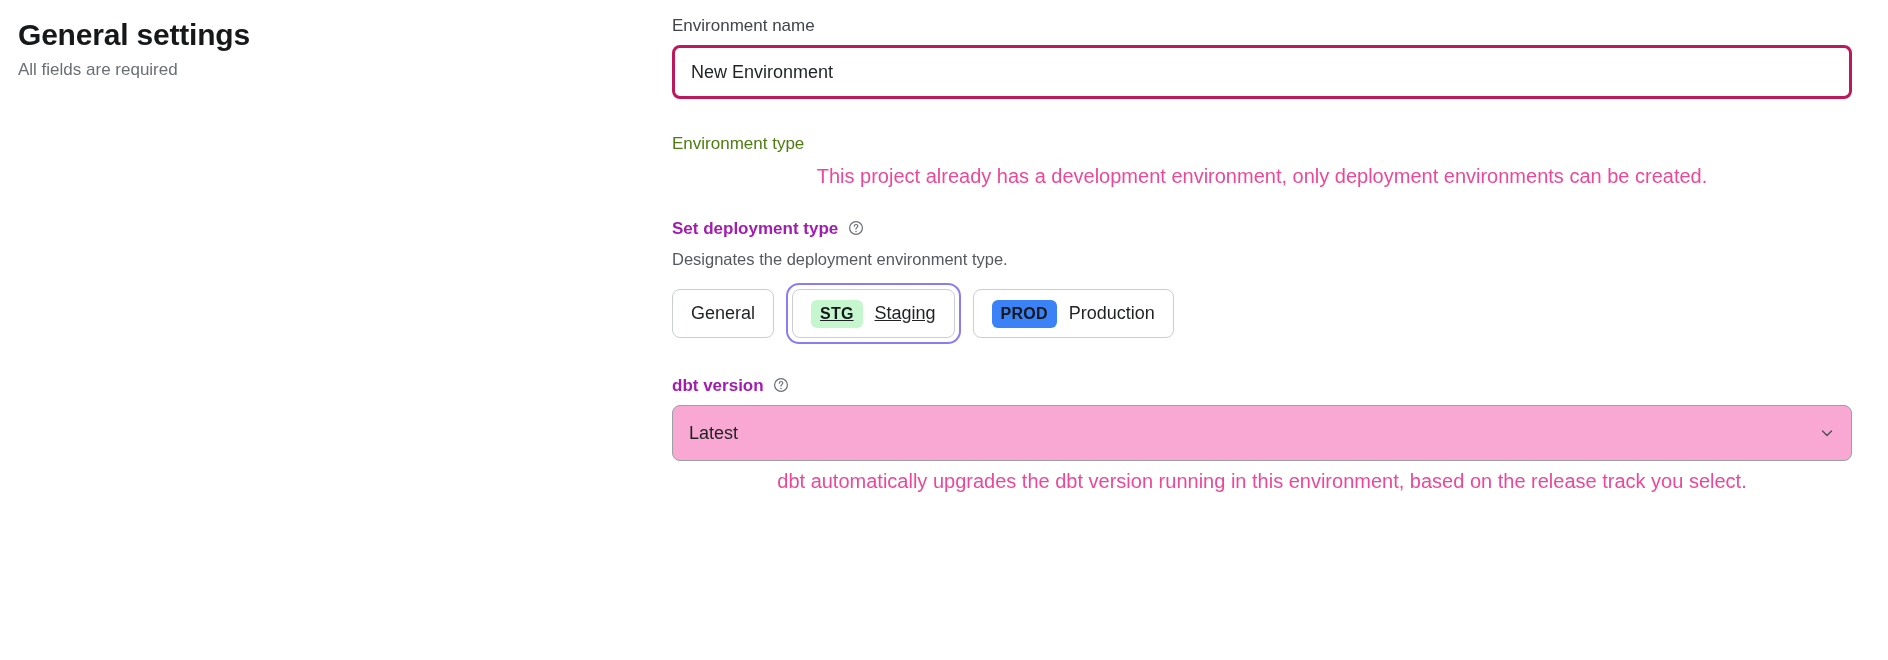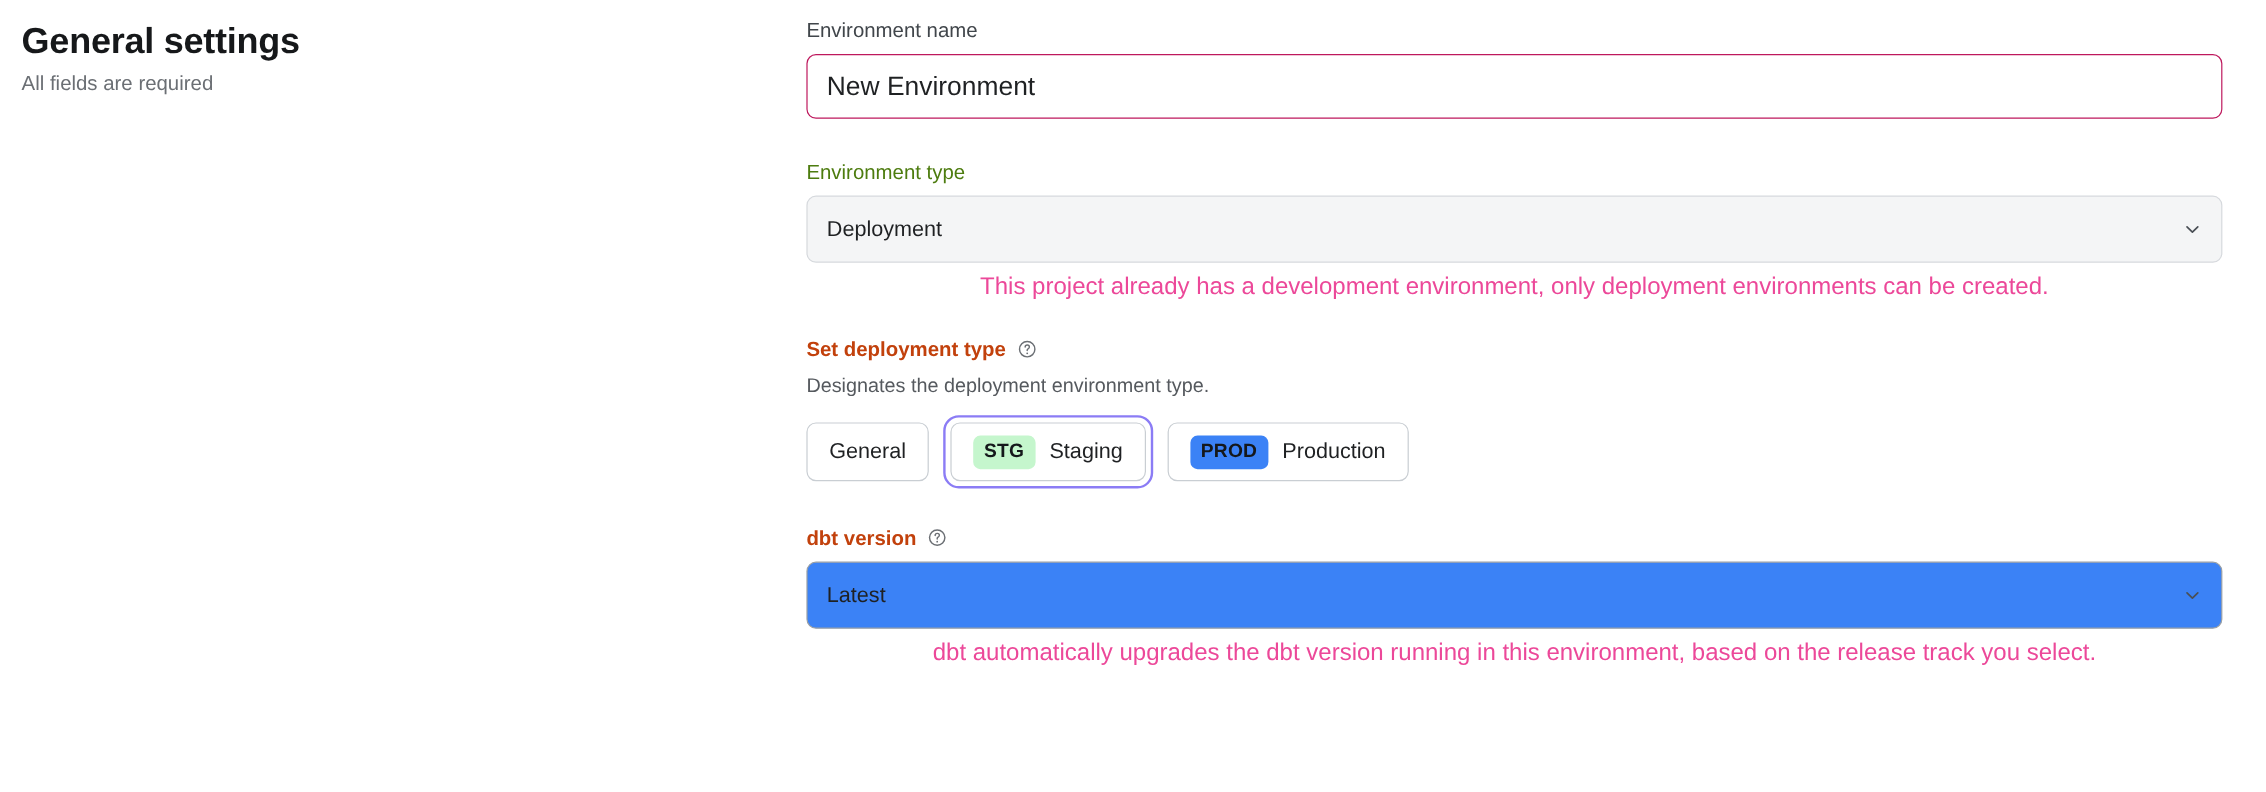--- a/index.html
+++ b/index.html
@@ -57,60 +57,60 @@
     font-size: 17px;
     line-height: 24px;
     color: #41464b;
     margin-bottom: 7px;
   }
   .field-label.disabled {
     color: #4d7c0f;
   }
   .field-label.strong {
     font-weight: 700;
-    color: #c2410c;
+    color: #a21caf;
   }
 
   .help-icon {
     display: inline-block;
     vertical-align: -2px;
     margin-left: 5px;
   }
   .help-icon svg { display: block; }
 
   .text-input {
     box-sizing: border-box;
     width: 1180px;
     height: 54px;
-    border: 1px solid #be185d;
+    border: 3px solid #be185d;
     border-radius: 8px;
     background: #ffffff;
     font-family: "Liberation Sans", sans-serif;
-    font-size: 22px;
+    font-size: 18px;
     color: #1f2123;
     padding: 0 16px;
     outline: none;
   }
 
   .select-box {
     box-sizing: border-box;
     position: relative;
     width: 1180px;
     height: 56px;
     border: 1px solid #d6d9dd;
     border-radius: 8px;
     background: #f4f5f6;
     display: flex;
     align-items: center;
     padding: 0 16px;
     font-size: 18px;
     color: #1f2123;
   }
   .select-box.enabled {
-    background: #3b82f6;
+    background: #f9a8d4;
     border-color: #9aa0a6;
   }
   .select-value {
     flex: 1 1 auto;
   }
   .chev {
     flex: 0 0 auto;
     color: #4a4f55;
     display: flex;
     align-items: center;
@@ -141,20 +141,21 @@
   }
   .seg-wrap {
     padding: 0;
     border-radius: 12px;
   }
   .seg-wrap.selected {
     padding: 4px;
     border: 2px solid #8b7cf5;
     border-radius: 13px;
     background: #ffffff;
+    text-decoration: underline;
   }
   .seg-btn {
     box-sizing: border-box;
     display: flex;
     align-items: center;
     gap: 12px;
     height: 49px;
     padding: 13px 18px;
     border: 1px solid #c9ced3;
     border-radius: 8px;
@@ -218,28 +219,20 @@
 
   <div class="form-col">
 
     <div>
       <label class="field-label">Environment name</label>
       <input class="text-input" type="text" value="New Environment" style="">
     </div>
 
     <div class="mt-33">
       <label class="field-label disabled">Environment type</label>
-      <div class="select-box">
-        <span class="select-value">Deployment</span>
-        <span class="chev">
-          <svg width="16" height="16" viewBox="0 0 16 16" fill="none" aria-hidden="true">
-            <path d="M3.5 6 L8 10.5 L12.5 6" stroke="#4a4f55" stroke-width="1.4" stroke-linecap="round" stroke-linejoin="round"></path>
-          </svg>
-        </span>
-      </div>
       <div class="help-text">This project already has a development environment, only deployment environments can be created.</div>
     </div>
 
     <div class="mt-30">
       <div class="field-label strong">
         <span>Set deployment type</span>
         <span class="help-icon">
           <svg width="16" height="16" viewBox="0 0 16 16" fill="none" aria-hidden="true">
             <circle cx="8" cy="8" r="6.4" stroke="#6b6f74" stroke-width="1.2"></circle>
             <path d="M6.3 6.2c0-1 .8-1.7 1.8-1.7s1.7.7 1.7 1.6c0 .8-.5 1.2-1.1 1.6-.5.3-.7.6-.7 1.1v.3" stroke="#6b6f74" stroke-width="1.2" stroke-linecap="round"></path>

